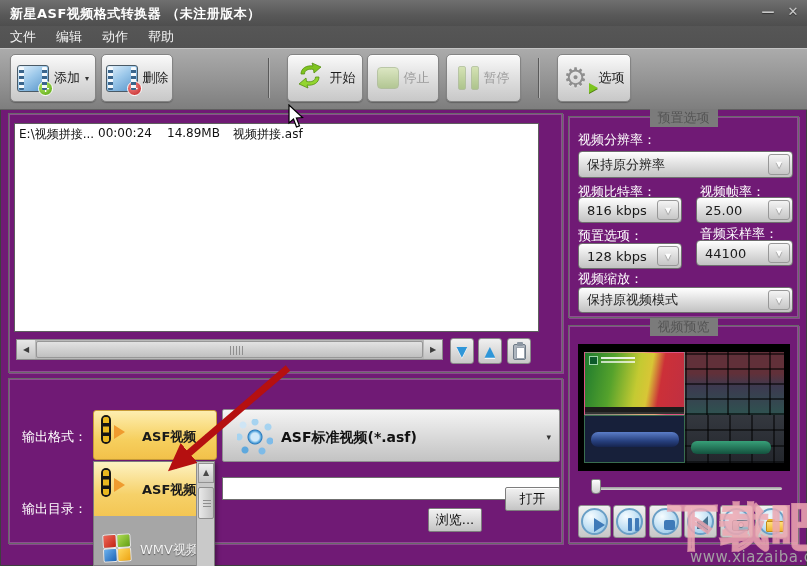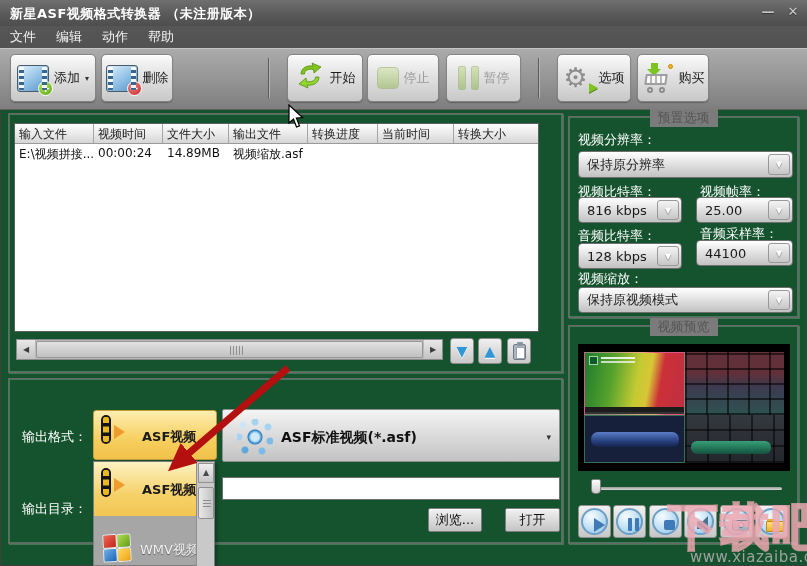--- a/index.html
+++ b/index.html
@@ -1,18 +1,18 @@
 <!DOCTYPE html>
 <html><head>
 <meta charset="utf-8">
 <style>
   html,body{margin:0;padding:0;background:#555;}
   *{box-sizing:border-box;font-family:"DejaVu Sans","Liberation Sans",sans-serif;}
   .abs{position:absolute;}
-  .win{position:relative;width:807px;height:566px;background:#14532d;overflow:hidden;
+  .win{position:relative;width:807px;height:566px;background:#701a75;overflow:hidden;
        box-shadow:inset 0 0 0 1px #3f3f3f;}
   
   .titlebar{left:0;top:0;width:807px;height:26px;
     background:linear-gradient(#6f6f6f,#585858 60%,#4e4e4e);}
   .title{left:10px;top:5px;color:#fff;font-size:13px;font-weight:bold;letter-spacing:.5px;}
   .wbtn{top:4px;width:20px;height:16px;color:#c9c9c9;font-size:13px;font-weight:bold;
     text-align:center;line-height:16px;text-shadow:0 1px 1px #333;}
   .menubar{left:0;top:26px;width:807px;height:22px;background:linear-gradient(#565656,#525252);
     display:flex;align-items:center;gap:20px;padding-left:10px;position:absolute;}
   .menuitem{color:#f2f2f2;font-size:13px;}
@@ -252,50 +252,30 @@
       <span class="tlbl">暂停</span>
     </div>
     <div class="abs tsep" style="left:538px"></div>
     <div class="tbtn" style="left:557px;width:74px">
       <span class="icobx gear-wrap">
         <span class="gear-g">⚙</span>
         <i class="garr"></i>
       </span>
       <span class="tlbl">选项</span>
     </div>
-    <div class="tbtn" style="left:637px;width:72px">
-      <span class="icobx cart">
-        <i class="stem"></i>
-          <i class="tri"></i>
-        <i class="bask"></i>
-        <i class="wl a"></i>
-          <i class="wl b"></i>
-        <i class="spark"></i>
-      </span>
-      <span class="tlbl">购买</span>
-    </div>
   </div>
 
   <div class="abs gbox" style="left:8px;top:113px;width:555px;height:260px"></div>
 
   <div class="abs tablewrap">
-    <div class="thead">
-      <div class="th" style="width:79px">输入文件</div>
-      <div class="th" style="width:69px">视频时间</div>
-      <div class="th" style="width:66px">文件大小</div>
-      <div class="th" style="width:79px">输出文件</div>
-      <div class="th" style="width:70px">转换进度</div>
-      <div class="th" style="width:76px">当前时间</div>
-      <div class="th" style="width:84px;border-right:none">转换大小</div>
-    </div>
     <div class="trow">
       <div class="td" style="width:79px">E:\视频拼接...</div>
       <div class="td" style="width:69px">00:00:24</div>
       <div class="td" style="width:66px">14.89MB</div>
-      <div class="td" style="width:79px">视频缩放.asf</div>
+      <div class="td" style="width:79px">视频拼接.asf</div>
       <div class="td" style="width:70px"></div>
       <div class="td" style="width:76px"></div>
       <div class="td" style="width:84px"></div>
     </div>
   </div>
 
   <div class="abs hscroll">
     <div class="hs-arrow" style="left:0">◀</div>
     <div class="hs-thumb">
         <div class="hs-grip"></div>
@@ -325,21 +305,21 @@
   <span class="plabel" style="left:578px;top:183px">视频比特率：</span>
   <span class="plabel" style="left:700px;top:183px">视频帧率：</span>
   <div class="combo" style="left:578px;top:197px;width:104px;height:26px">
     <span class="ctext">816 kbps</span>
     <span class="carw">▼</span>
   </div>
   <div class="combo" style="left:696px;top:197px;width:97px;height:26px">
     <span class="ctext">25.00</span>
     <span class="carw">▼</span>
   </div>
-  <span class="plabel" style="left:578px;top:227px">音频比特率：</span>
+  <span class="plabel" style="left:578px;top:227px">预置选项：</span>
   <span class="plabel" style="left:700px;top:225px">音频采样率：</span>
   <div class="combo" style="left:578px;top:243px;width:104px;height:26px">
     <span class="ctext">128 kbps</span>
     <span class="carw">▼</span>
   </div>
   <div class="combo" style="left:696px;top:240px;width:97px;height:26px">
     <span class="ctext">44100</span>
     <span class="carw">▼</span>
   </div>
   <span class="plabel" style="left:578px;top:270px">视频缩放：</span>
@@ -420,21 +400,21 @@
     <span class="mol-ic"></span>
     <span class="ptext">ASF标准视频(*.asf)</span>
     <span class="parw">▾</span>
   </div>
 
   <span class="plabel" style="left:22px;top:500px">输出目录：</span>
   <div class="dirinput">
     <span style="font-size:12px;color:#111;padding-left:4px"></span>
   </div>
   <div class="btn" style="left:428px;top:508px;width:54px;height:24px;line-height:22px">浏览...</div>
-  <div class="btn" style="left:505px;top:508px;width:55px;height:24px;line-height:22px">打开</div>
+  <div class="btn" style="left:505px;top:487px;width:55px;height:24px;line-height:22px">打开</div>
 
   <div class="ddown">
     <div class="dditem1">
       <span class="abs" style="left:9px;top:11px"><span class="asf-ic"></span></span>
       <span class="ddlbl" style="left:48px;top:19px">ASF视频</span>
     </div>
     <div class="dditem2">
       <span class="abs" style="left:10px;top:11px">
           <span class="wmv-ic">
             <i class="c1"></i>

